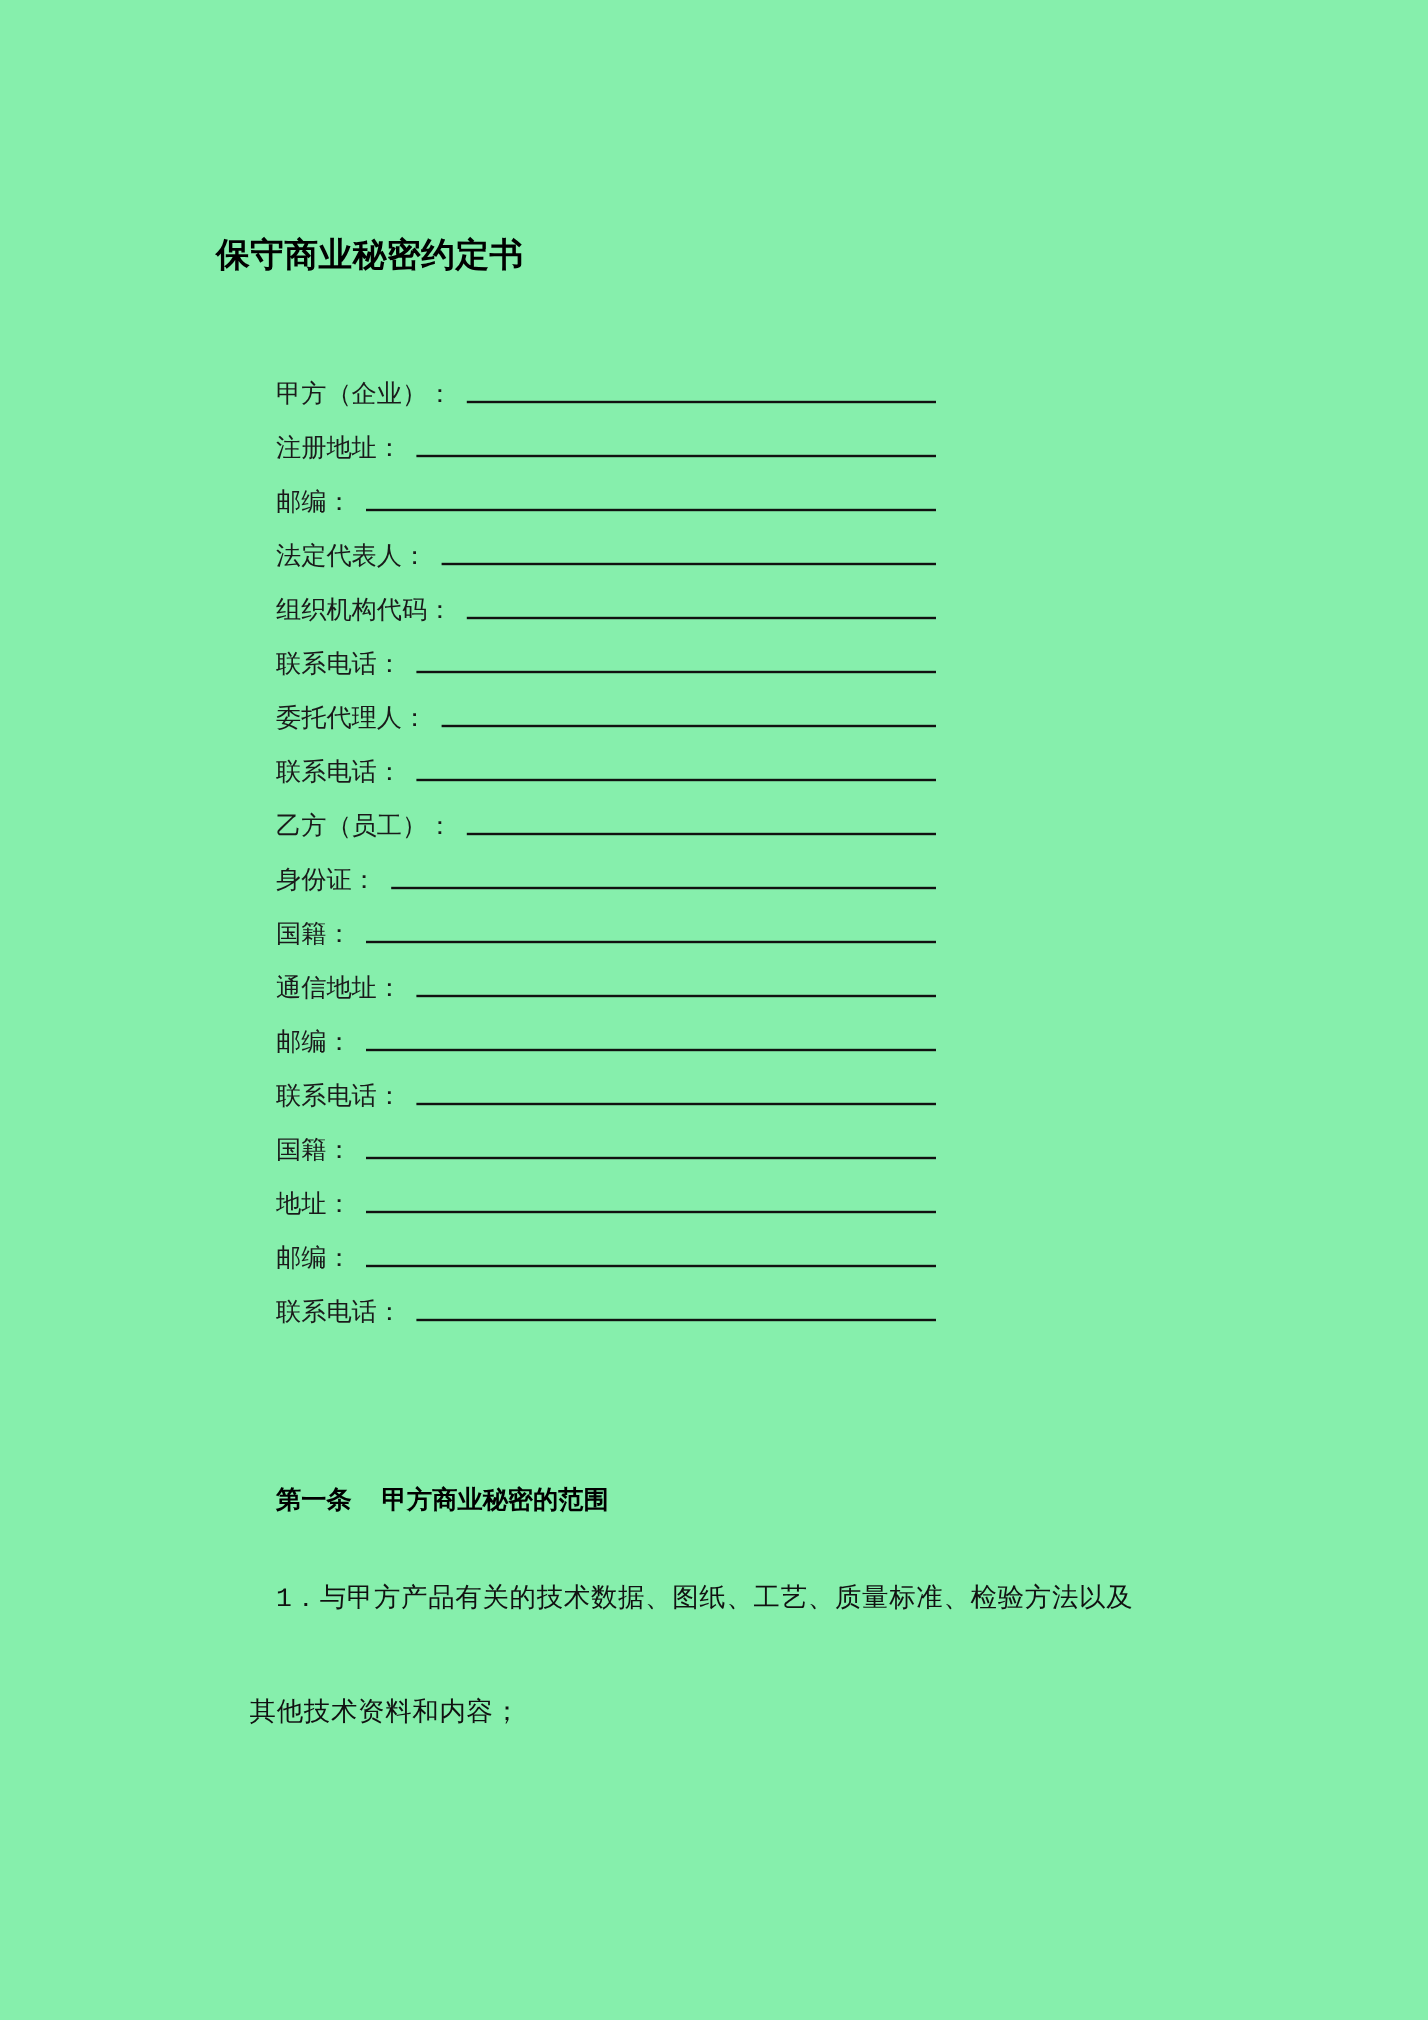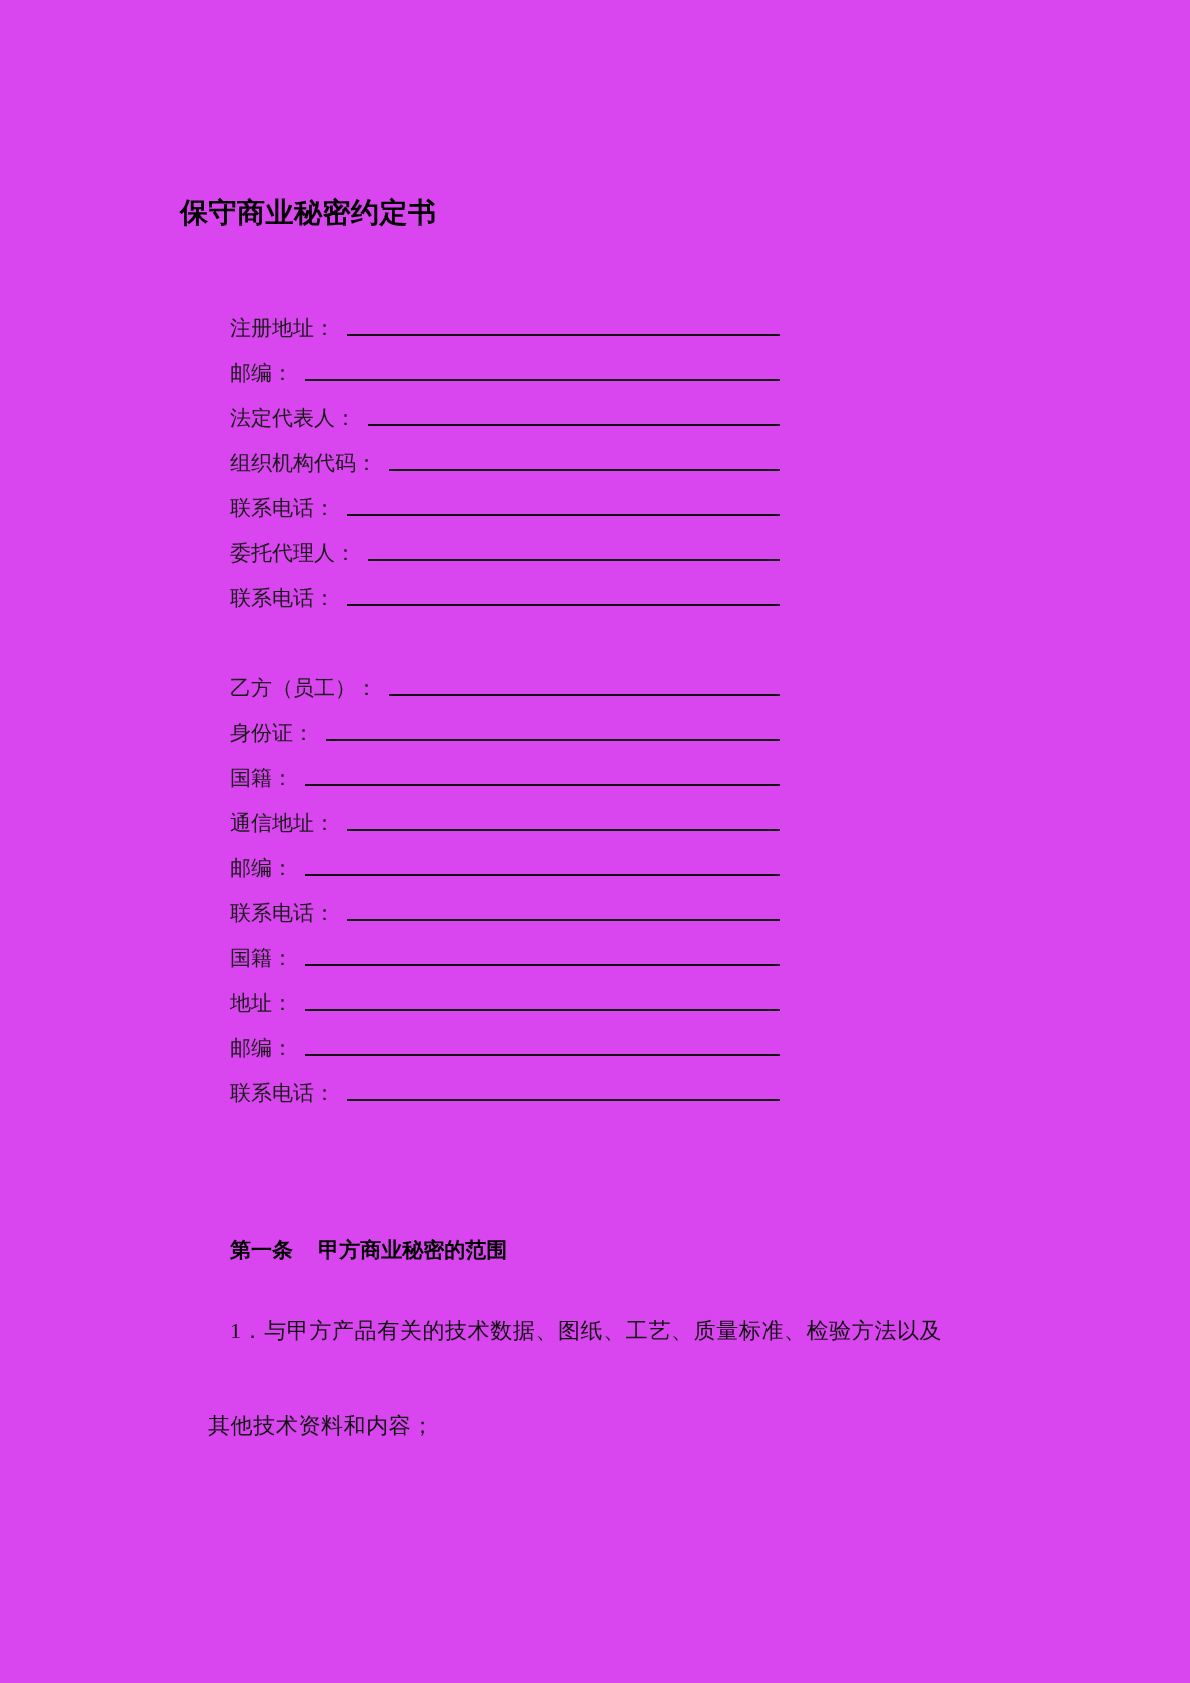--- a/index.html
+++ b/index.html
@@ -13,21 +13,21 @@
     position: relative;
     overflow: hidden;
     color: #111111;
     font-family: "DejaVu Serif", "Liberation Serif", serif;
   }
   .page {
     position: absolute;
     left: 0; top: 0;
     width: 1190px;
     height: 1683px;
-    background: #d946ef;
+    background: #86efac;
   }
   .title {
     position: absolute;
     left: 180px;
     top: 194px;
     font-family: "DejaVu Sans", "Liberation Sans", sans-serif;
     font-weight: bold;
     font-size: 28px;
     letter-spacing: 0.5px;
     color: #000;
@@ -66,37 +66,41 @@
     top: 1236px;
     font-family: Liberation Mono, monospace;
     font-weight: bold;
     font-size: 21px;
     color: #000;
     margin: 0;
     white-space: pre;
   }
   .para-line {
     position: absolute;
-    font-family: Liberation Serif, serif;
+    font-family: Liberation Mono, monospace;
     font-size: 22px;
     color: #111;
     white-space: nowrap;
     letter-spacing: 0.6px;
   }
   .para-line-1 { left: 230px; top: 1316px; }
   .para-line-2 { left: 180px; top: 1411px; margin-left: 28px; }
 </style>
 </head>
 <body>
 
 <div class="page">
 
   <h1 class="title">保守商业秘密约定书</h1>
 
   <div class="form-group group-a">
+    <div class="form-row">
+      <span class="form-label">甲方（企业）：</span>
+      <span class="form-line"></span>
+    </div>
     <div class="form-row">
       <span class="form-label">注册地址：</span>
       <span class="form-line"></span>
     </div>
     <div class="form-row">
       <span class="form-label">邮编：</span>
       <span class="form-line"></span>
     </div>
     <div class="form-row">
       <span class="form-label">法定代表人：</span>

